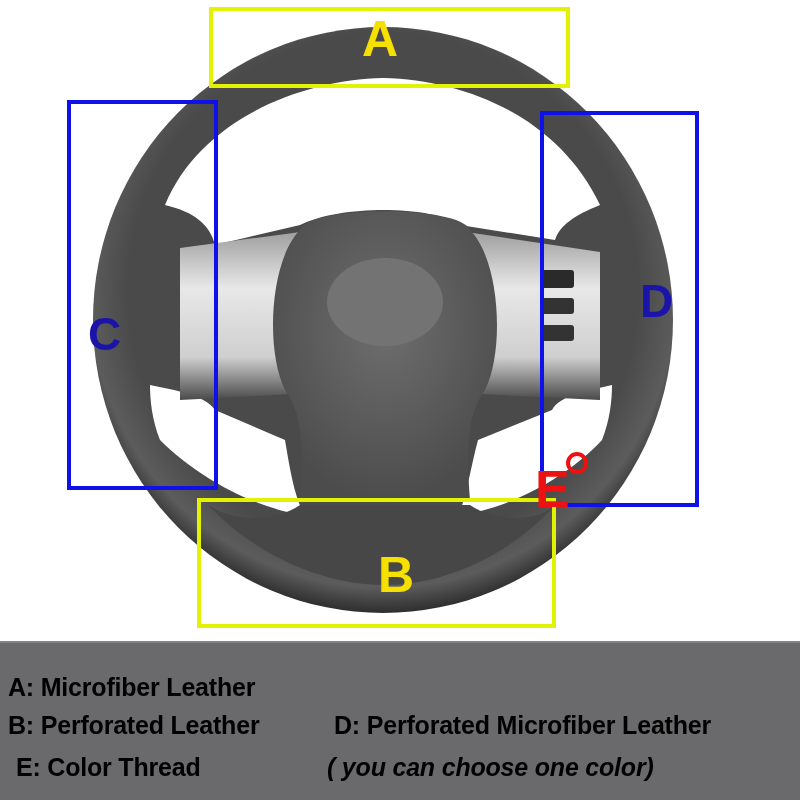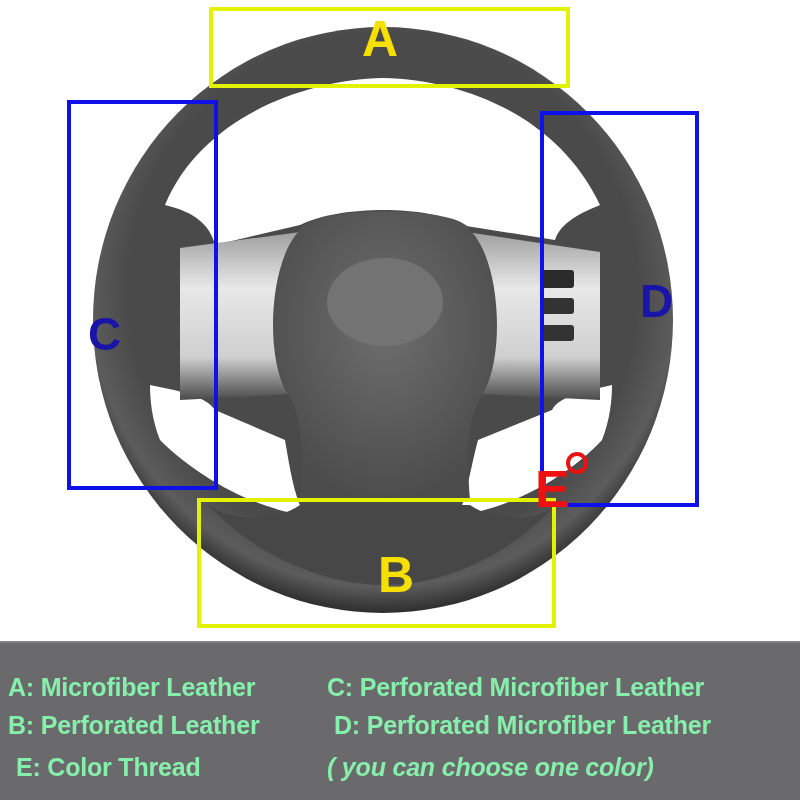--- a/index.html
+++ b/index.html
@@ -8,21 +8,21 @@
     .photo svg { position: absolute; left: 0; top: 0; }
     .region-box { position: absolute; box-sizing: border-box; }
     .box-yellow { border: 4px solid #e2f200; }
     .box-blue { border: 4px solid #1010e8; }
     .label { position: absolute; font-weight: bold; font-family: "Liberation Sans", sans-serif; line-height: 1; }
     .label-yellow { color: #f5e000; font-size: 50px; }
     .label-blue { color: #1a14a8; font-size: 46px; }
     .label-red { color: #ee1111; font-size: 52px; }
     .thread-marker { position: absolute; width: 22px; height: 22px; border: 4px solid #ee1111; border-radius: 50%; box-sizing: border-box; }
     .legend { position: absolute; left: 0; top: 641px; width: 800px; height: 159px; background: #6a6a6c; border-top: 2px solid #828282; box-sizing: border-box; }
-    .legend-item { position: absolute; color: #86efac; font-weight: bold; font-size: 25px; white-space: nowrap; letter-spacing: -0.2px; }
+    .legend-item { position: absolute; color: #000000; font-weight: bold; font-size: 25px; white-space: nowrap; letter-spacing: -0.2px; }
   </style>
 </head>
 <body>
 
 <div class="photo">
   <svg width="800" height="641" viewBox="0 0 800 641">
     <defs>
       <radialGradient id="rimGrad" cx="50%" cy="45%" r="55%">
         <stop offset="80%" stop-color="#4a4a4a"></stop>
         <stop offset="92%" stop-color="#5c5c5c"></stop>
@@ -72,16 +72,15 @@
   <div class="label label-blue" style="left:640px; top:278px;">D</div>
 
   <div class="label label-red" style="left:535px; top:463px;">E</div>
   <div class="thread-marker" style="left:566px; top:452px;"></div>
 </div>
 
 <div class="legend">
   <div class="legend-item" style="left:8px; top:30px;">A: Microfiber Leather</div>
   <div class="legend-item" style="left:8px; top:68px;">B: Perforated Leather</div>
   <div class="legend-item" style="left:16px; top:110px;">E: Color Thread</div>
-  <div class="legend-item" style="left:327px; top:30px;">C:  Perforated Microfiber Leather</div>
   <div class="legend-item" style="left:334px; top:68px;">D:  Perforated Microfiber Leather</div>
   <div class="legend-item" style="left:327px; top:110px;font-style:italic;">( you can choose one color)</div>
 </div>
 
 </body></html>

